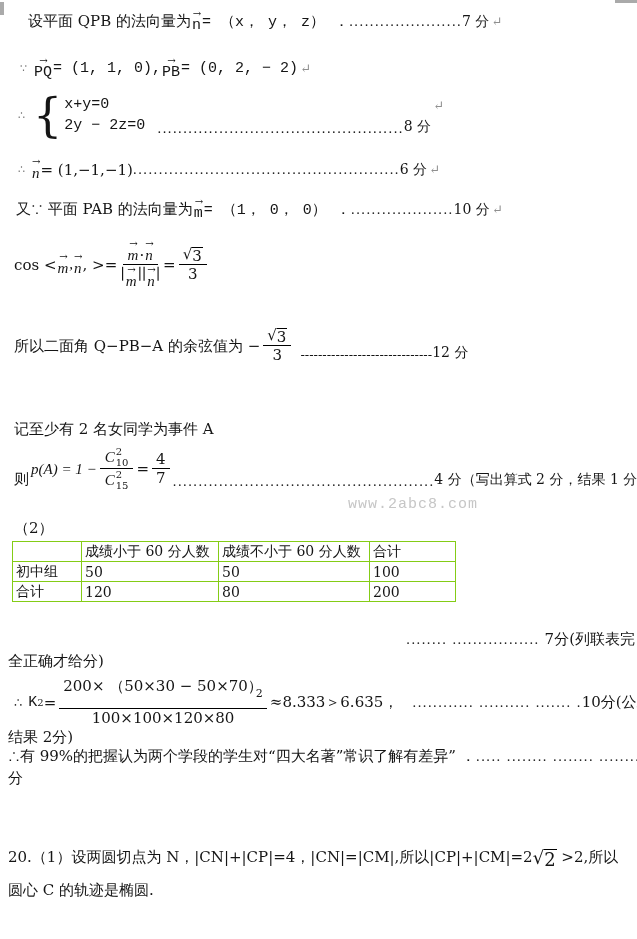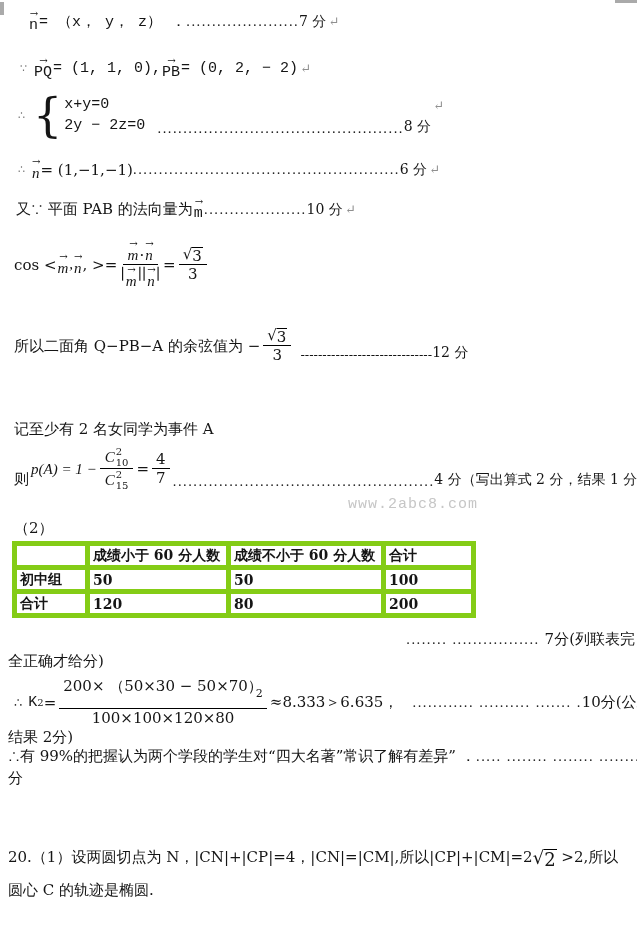--- a/index.html
+++ b/index.html
@@ -29,37 +29,38 @@
   
   .sqrt{display:inline-flex;align-items:flex-start;line-height:1;}
   .sqrt .sg{font-size:15px;}
   .sqrt .rad{border-top:1px solid #000;padding:1px 1px 0 0;}
   
   .cns{display:inline-flex;align-items:center;margin:0 1px;}
   .cns .scripts{display:inline-flex;flex-direction:column;font-size:10px;line-height:1.05;margin-left:1px;}
   .brace{font-size:46px;font-weight:200;line-height:46px;font-family:"DejaVu Serif",serif;margin:0 2px;}
   .sys{display:flex;flex-direction:column;font-size:15px;line-height:21px;font-family:"Liberation Mono",monospace;}
   table.ctab{border-collapse:collapse;table-layout:fixed;}
-  table.ctab td{border:5px solid #84cc16;height:19px;font-size:14px;padding:0 3px;overflow:hidden;
-    font-family:"DejaVu Serif",serif;font-weight:bold;}
+  table.ctab td{border:1px solid #84cc16;height:19px;font-size:14px;padding:0 3px;overflow:hidden;
+    font-family:"DejaVu Serif",serif;}
   .wm{color:#c6c6c6;font-family:"Liberation Mono",monospace;font-size:15px;letter-spacing:1px;}
   .artifact{position:absolute;background:#aaa;}
   .sup{font-size:10px;vertical-align:super;line-height:1;}
   .k2num{display:inline-flex;align-items:flex-start;flex-direction:column;}
   .k2num .psup{font-size:11px;position:relative;top:-7px;margin-left:3px;}
 </style>
 </head>
 <body>
 
 <div class="page">
 
   <div class="artifact" style="top:2px;left:0;width:4px;height:13px;"></div>
   <div class="artifact" style="top:0;right:0;width:22px;height:3px;"></div>
 
   <div class="row flexrow" style="top:10px;left:28px;">
+    <span>设平面 QPB 的法向量为</span>
       <span class="vec">
         <span class="a">→</span>
         <span class="b mono">n</span>
       </span>
       <span class="mono">= （x， y， z） ．</span>
     <span class="dots">......................</span>
       <span class="score">7 分</span>
     <span class="ret">↵</span>
   </div>
 
@@ -101,20 +102,21 @@
       <span class="score">6 分</span>
     <span class="ret">↵</span>
   </div>
 
   <div class="row flexrow" style="top:198px;left:16px;">
     <span>又∵ 平面 PAB 的法向量为</span>
       <span class="vec">
         <span class="a">→</span>
         <span class="b mono">m</span>
       </span>
+      <span class="mono">= （1， 0， 0） ．</span>
     <span class="dots">....................</span>
       <span class="score">10 分</span>
     <span class="ret">↵</span>
   </div>
 
   <div class="row flexrow" style="top:240px;left:14px;">
     <span>cos &lt;</span>
     <span class="vec">
         <span class="a">→</span>
         <span class="b mi">m</span>

